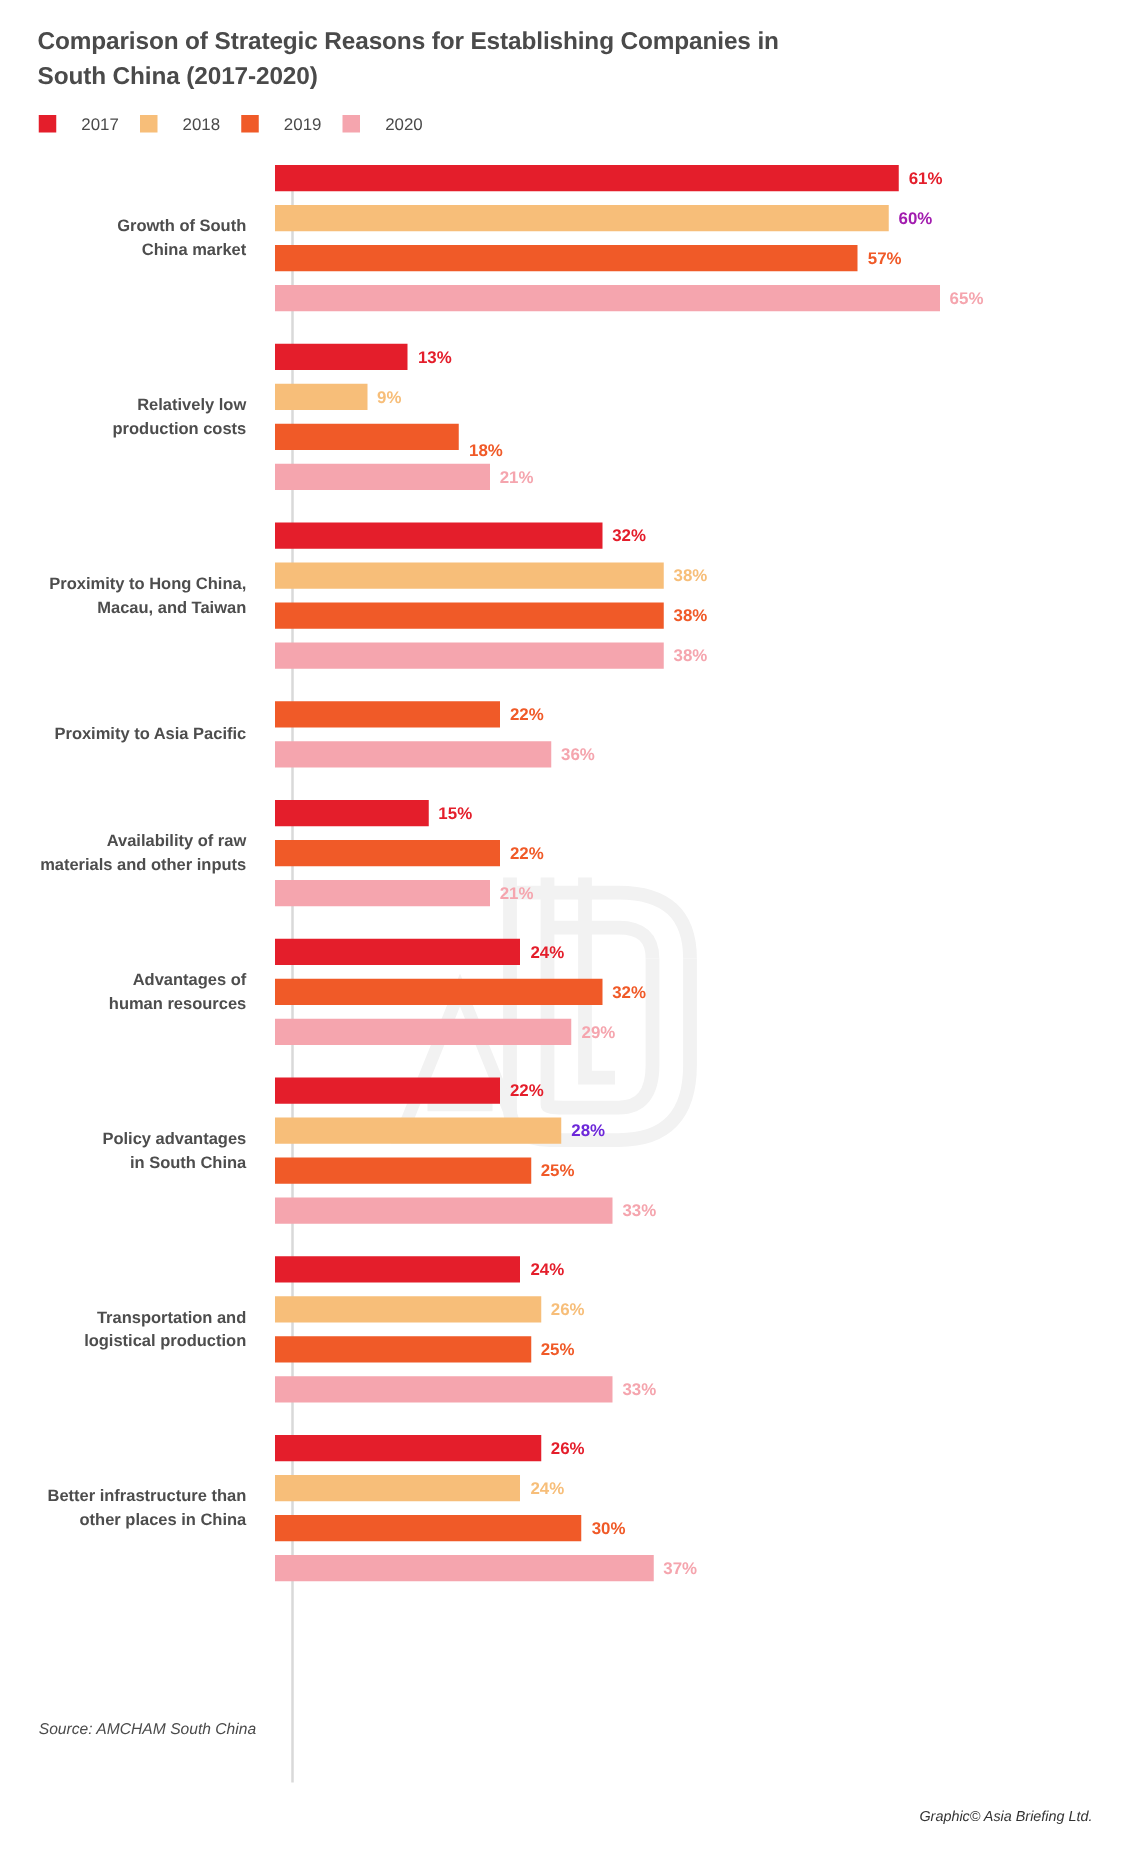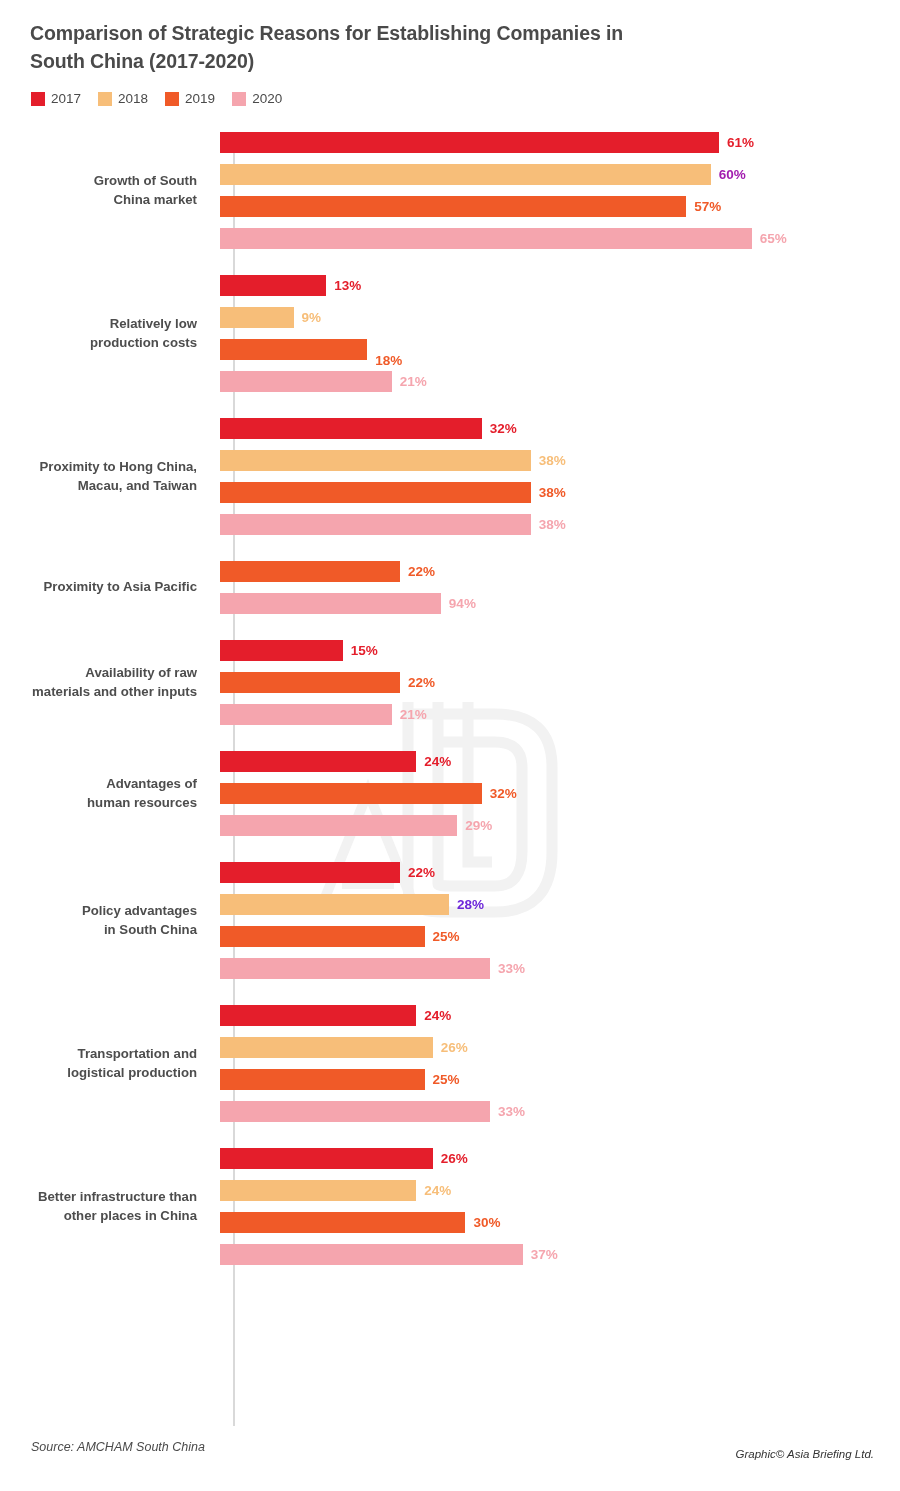--- a/index.html
+++ b/index.html
@@ -32,22 +32,22 @@
   .legend {
     position: absolute;
     left: 31px;
     top: 92px;
     display: flex;
     align-items: center;
     gap: 17px;
   }
   .legend-item {
     display: flex;
-    align-items: flex-start;
-    gap: 6px;
+    align-items: flex-end;
+    gap: 20px;
   }
   .legend-swatch {
     width: 14px;
     height: 14px;
     display: block;
   }
   .legend-label {
     font-size: 13.5px;
     color: #4a4a4a;
     font-weight: 400;
@@ -126,21 +126,21 @@
     font-size: 13.5px;
     font-weight: bold;
     margin-left: 8px;
     white-space: nowrap;
   }
 
   
   .source {
     position: absolute;
     left: 31px;
-    top: 1440px;
+    top: 1376px;
     font-size: 12.5px;
     font-style: italic;
     color: #4a4a4a;
   }
   .credit {
     position: absolute;
     right: 26px;
     top: 1448px;
     font-size: 11.5px;
     font-style: italic;
@@ -258,21 +258,21 @@
       </div>
       <div class="group">
         <div class="cat-label">Proximity to Asia Pacific</div>
         <div class="bars">
           <div class="bar-row">
             <div class="bar" style="width: 179.96px; background: rgb(240, 90, 40);"></div>
             <span class="bar-value" style="color: rgb(240, 90, 40);">22%</span>
           </div>
           <div class="bar-row">
             <div class="bar" style="width: 220.86px; background: rgb(245, 165, 174);"></div>
-            <span class="bar-value" style="color: rgb(245, 165, 174);">94%</span>
+            <span class="bar-value" style="color: rgb(245, 165, 174);">36%</span>
           </div>
         </div>
       </div>
       <div class="group">
         <div class="cat-label">Availability of raw
 materials and other inputs</div>
         <div class="bars">
           <div class="bar-row">
             <div class="bar" style="width: 122.7px; background: rgb(228, 30, 43);"></div>
             <span class="bar-value" style="color: rgb(228, 30, 43);">15%</span>

